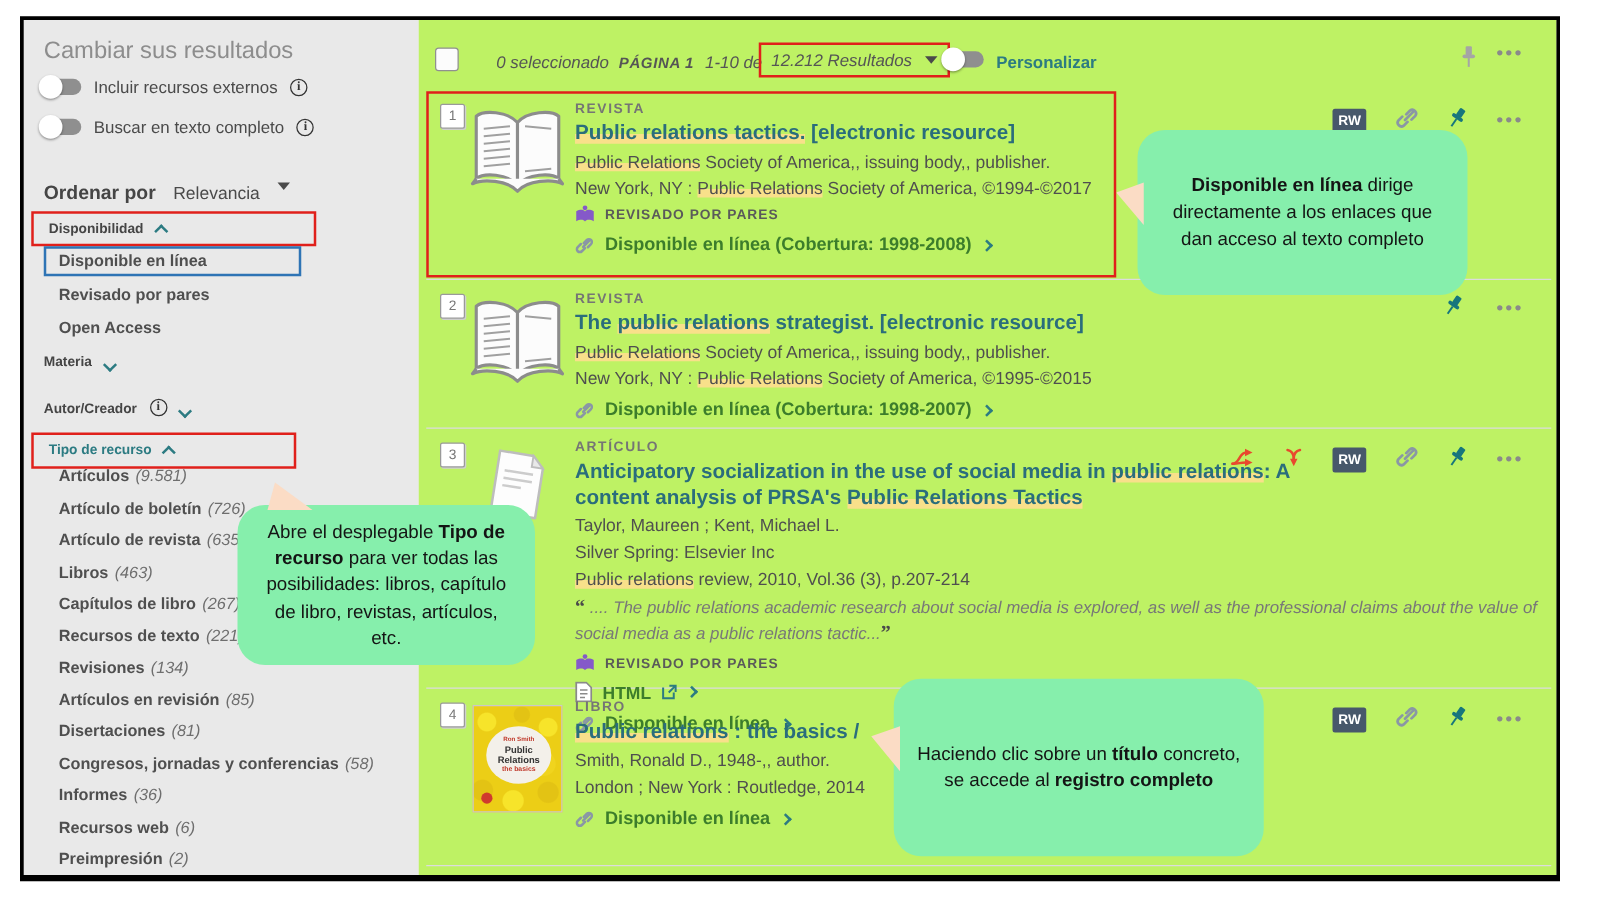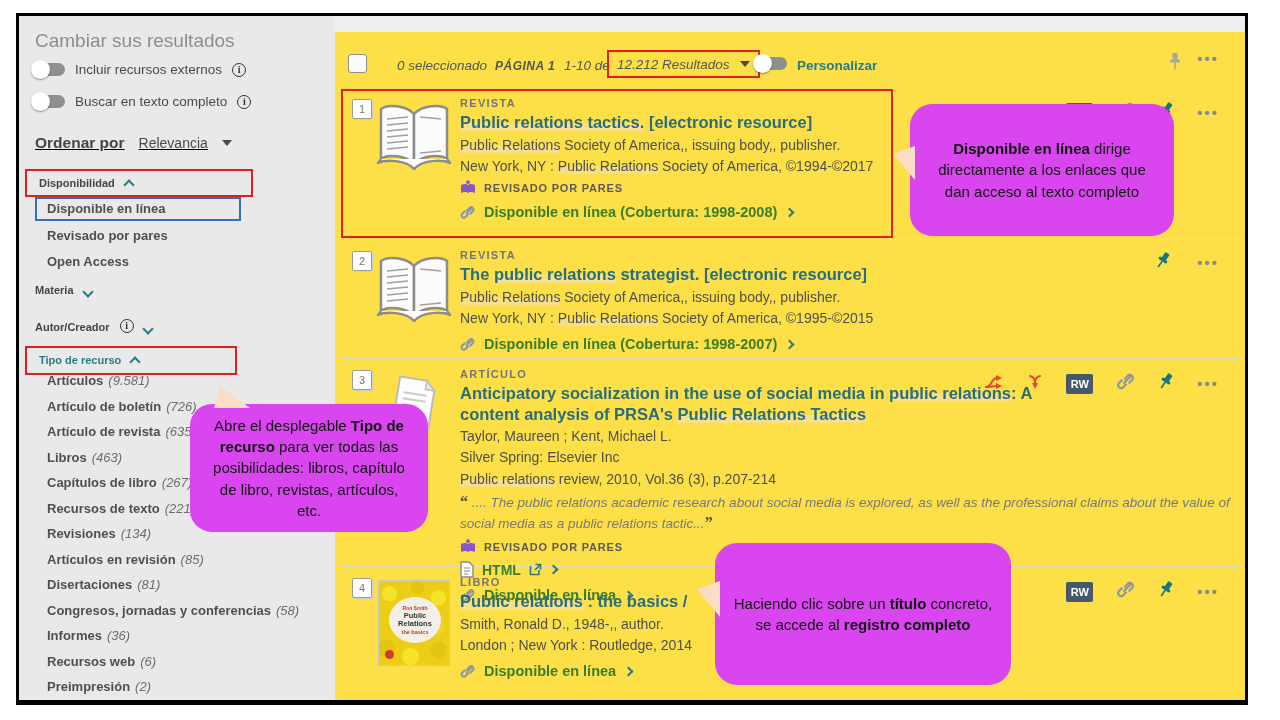--- a/index.html
+++ b/index.html
@@ -16,21 +16,21 @@
   }
   
   .sidebar { position:absolute; left:0; top:0; width:316px; height:100%; background:#e9e9e9; }
   .sb-title { position:absolute; left:16px; top:14px; font-size:19px; color:#8d8d8d;text-align:center; }
   .toggle-row { position:absolute; left:14px; display:flex; align-items:center; gap:10px; font-size:13.5px; color:#4a4a4a; }
   .tr1 { top:46px; } .tr2 { top:78px; }
   .toggle { width:32px; height:13px; border-radius:8px; background:#8f8f8f; position:relative; flex:none; }
   .toggle::before { content:""; position:absolute; left:-2px; top:-3px; width:19px; height:19px; border-radius:50%; background:#fff; box-shadow:0 1px 2px rgba(0,0,0,.4); }
   .info { display:inline-block; width:14px; height:14px; border:1.5px solid #333; border-radius:50%; font-size:10px; line-height:11px; text-align:center; font-weight:bold; color:#333; font-family:"Liberation Serif",serif; }
   .info::before { content:"i"; }
-  .sort-row { position:absolute; left:16px; top:118px; display:flex; align-items:center; gap:14px;text-decoration:underline; }
+  .sort-row { position:absolute; left:16px; top:130px; display:flex; gap:14px; }
   .sort-label { font-size:15.5px; font-weight:bold; color:#454545; }
   .sort-value { font-size:14px; color:#4a4a4a; }
   .caret-down { width:0; height:0; border-left:5px solid transparent; border-right:5px solid transparent; border-top:6px solid #4a4a4a; }
   .chev { display:inline-block; width:8px; height:8px; border-right:2px solid currentColor; border-bottom:2px solid currentColor; }
   .chev.down { transform:rotate(45deg); margin-top:-4px; }
   .chev.up { transform:rotate(-135deg); margin-top:5px; }
   .section-h { position:absolute; display:flex; align-items:flex-end; gap:10px; font-size:11px; font-weight:bold; color:#454545; }
   .section-h .chev { color:#2c7b82; }
   .sh-disp { left:20px; top:160px; }
   .sh-mat  { left:16px; top:268px; }
@@ -41,21 +41,21 @@
   .annot.blue { border:2px solid #2e74b5; }
   .bx-disp { left:6px; top:153px; width:228px; height:28px; }
   .bx-dispen { left:16px; top:181px; width:206px; height:24px; }
   .bx-tipo { left:6px; top:330px; width:212px; height:29px; }
   .sub-item { position:absolute; left:28px; font-size:13px; font-weight:bold; color:#4f4f4f; }
   .si1 { top:185px; } .si2 { top:212px; } .si3 { top:238px; }
   .rt-list { position:absolute; left:28px; top:352px; right:6px; }
   .rt-item { display:block; height:25.5px; line-height:25.5px; font-size:13px; font-weight:bold; color:#4f4f4f; white-space:nowrap; }
   .rt-item .cnt { font-weight:normal; font-style:italic; color:#6e6e6e; margin-left:5px; }
   
-  .main { position:absolute; left:316px; top:16px; width:912px; height:100%; background:#fde047; }
+  .main { position:absolute; left:316px; top:0; width:912px; height:100%; background:#bef264; }
   .topbar { position:absolute; left:0; top:0; width:100%; height:50px; }
   .topbar > * { position:absolute; }
   .checkbox { left:13px; top:22px; width:19px; height:19px; background:#fcfcfc; border:1px solid #909090; border-radius:3px; }
   .sel-text { left:62px; top:26px; font-style:italic; color:#555; font-size:13.5px; }
   .page-label { left:160px; top:27px; font-style:italic; font-weight:bold; color:#555; font-size:12px; letter-spacing:.5px; }
   .range-prefix { left:229px; top:26px; font-style:italic; color:#555; font-size:13.5px; }
   .results-dd { left:272px; top:18px; height:28px; display:flex; align-items:center; gap:10px; padding:0 8px; border:2px solid #e0201b; font-style:italic; color:#555; font-size:13.5px; white-space:nowrap; }
   .pers-toggle { left:420px; top:25px; }
   .pers-label { left:462px; top:26px; color:#2c7b82; font-weight:bold; font-size:13.5px; }
   .top-pin { right:64px; top:20px; }
@@ -99,21 +99,21 @@
       radial-gradient(circle at 45% 90%, #f7e42a 0 8px, transparent 9px),
       radial-gradient(circle at 85% 82%, #e3c314 0 8px, transparent 9px),
       radial-gradient(circle at 80% 55%, #f0d41e 0 9px, transparent 10px),
       #ecce16; }
   .cover .disc { position:absolute; left:10px; top:16px; width:52px; height:46px; border-radius:50%; background:#f3f0ea; display:flex; flex-direction:column; align-items:center; justify-content:center; gap:1px; }
   .cover .c-auth { font-size:5px; color:#c0392b; font-weight:bold; }
   .cover .c-title { font-size:7.5px; color:#333; font-weight:bold; text-align:center; line-height:1.1; }
   .cover .c-sub { font-size:5.5px; color:#c0392b; font-weight:bold; }
   .cover .dot { position:absolute; left:6px; bottom:6px; width:9px; height:9px; border-radius:50%; background:#d03a2d; }
   
-  .callout { position:absolute; z-index:30; background:#d946ef; border-radius:22px; padding:14px 16px; text-align:center; font-size:15px; color:#141414; line-height:1.42; display:flex; align-items:center; justify-content:center; }
+  .callout { position:absolute; z-index:30; background:#86efac; border-radius:22px; padding:14px 16px; text-align:center; font-size:15px; color:#141414; line-height:1.42; display:flex; align-items:center; justify-content:center; }
   .callout::before { content:""; position:absolute; }
   .co1 { left:891px; top:88px; width:264px; height:132px; }
   .co1::before { left:-17px; top:42px; border-top:8px solid transparent; border-bottom:26px solid transparent; border-right:22px solid #fbdcc5; }
   .co2 { left:171px; top:388px; width:238px; height:128px; z-index:50; }
   .co2::before { left:24px; top:-18px; border-left:6px solid transparent; border-right:30px solid transparent; border-bottom:22px solid #fbdcc5; }
   .co3 { left:696px; top:527px; width:296px; height:142px; }
   .co3::before { left:-18px; top:38px; border-top:8px solid transparent; border-bottom:28px solid transparent; border-right:23px solid #fbdcc5; }
 </style>
 </head>
 <body>

